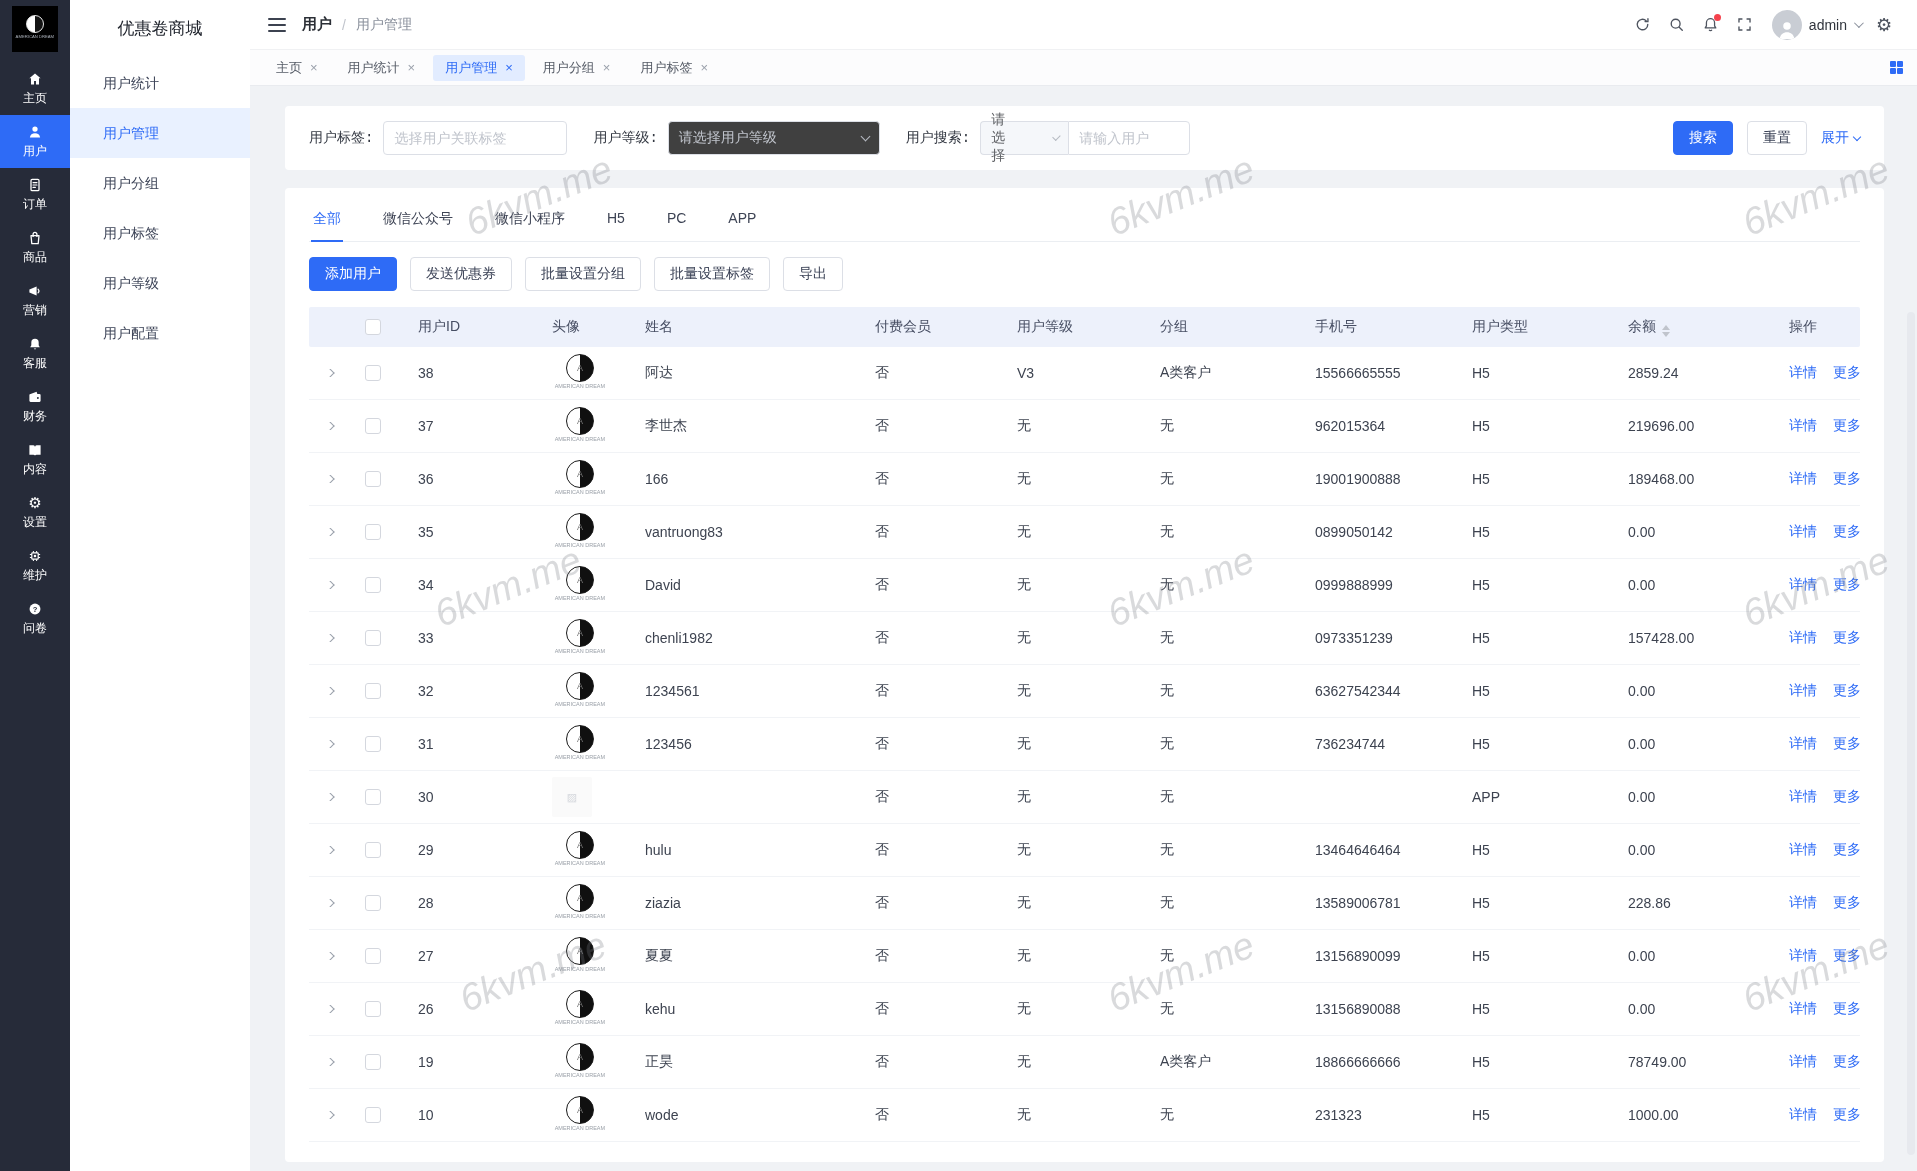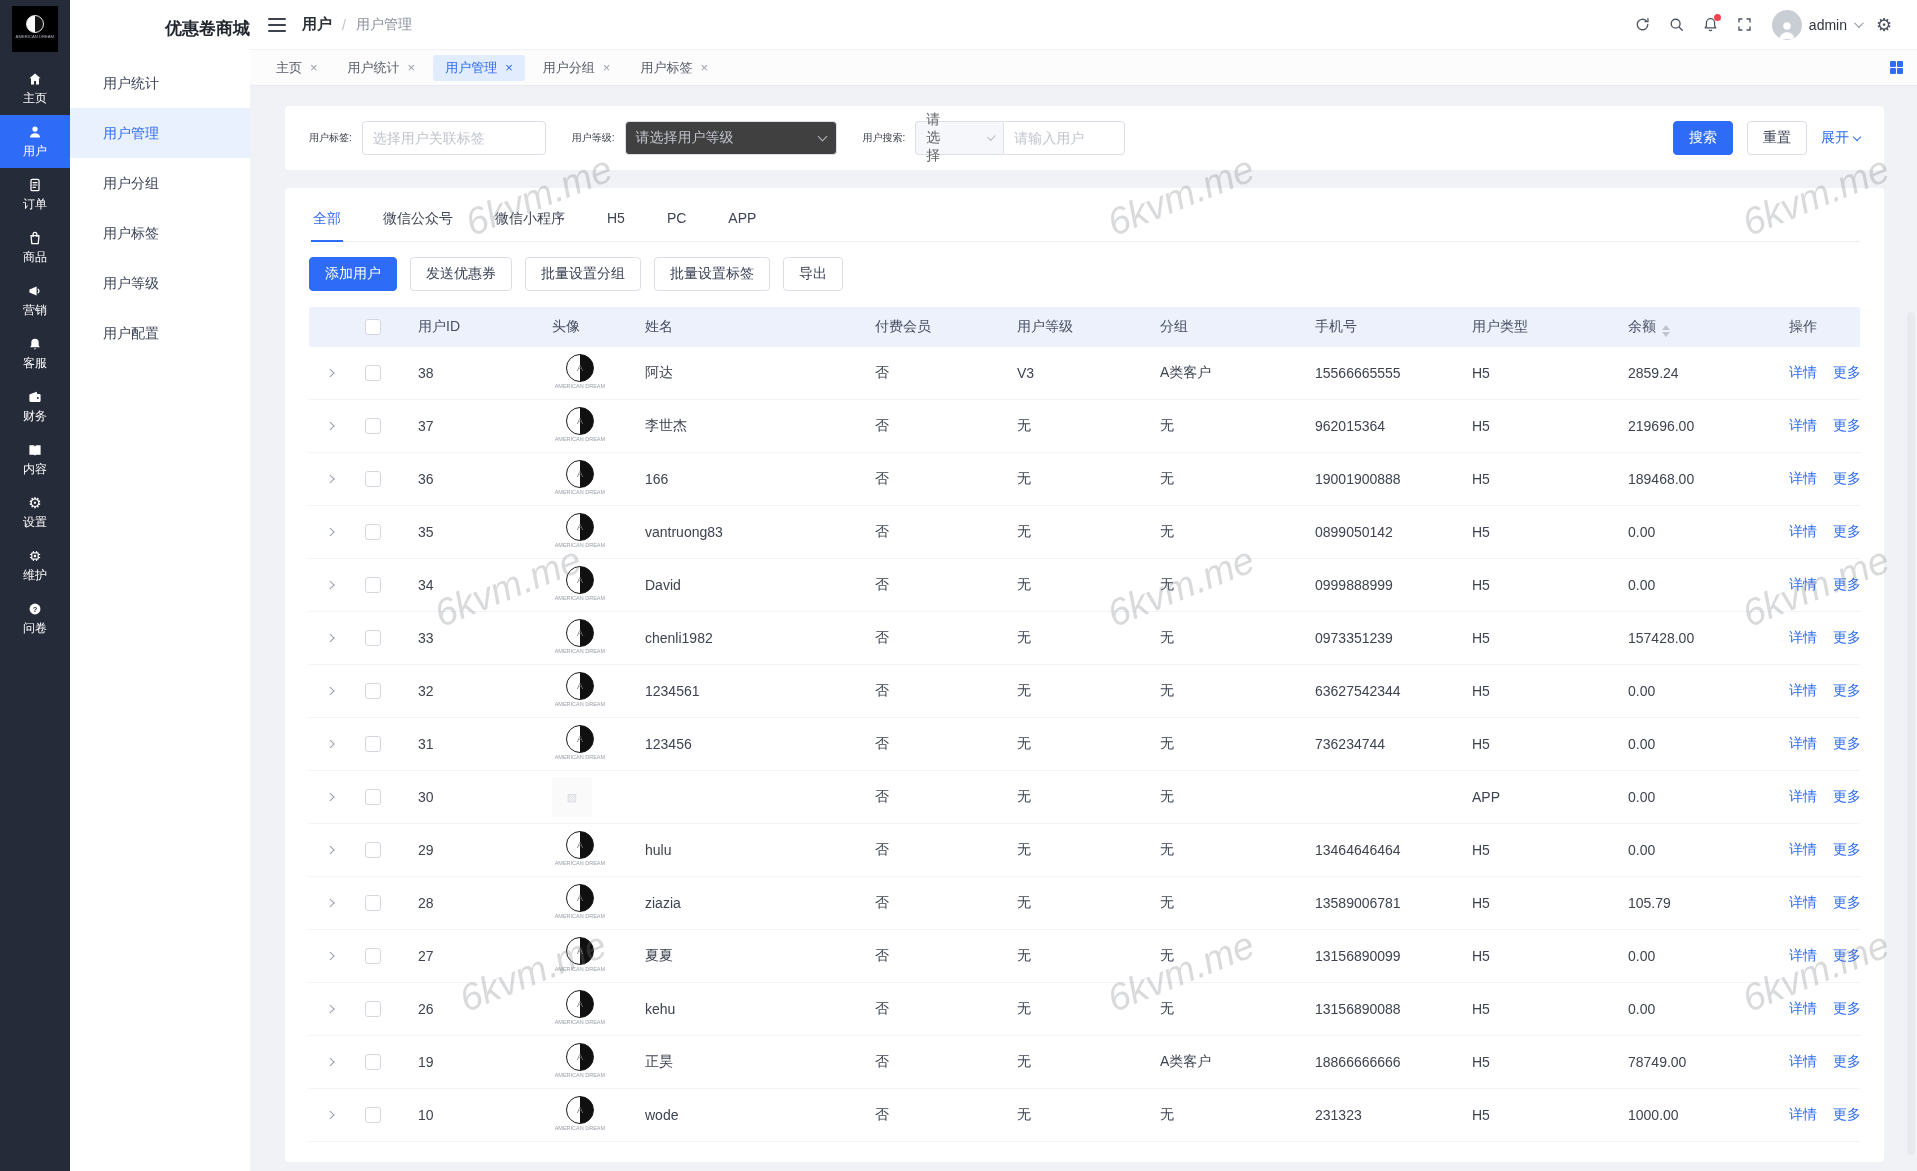--- a/index.html
+++ b/index.html
@@ -14,21 +14,21 @@
   .logo-text { font-size:10px; transform:scale(0.42); color:#aab0ba; line-height:1.15; text-align:center; white-space:nowrap; margin-top:-2px; }
   .rail-item { height:53px; display:flex; flex-direction:column; align-items:center; justify-content:center; gap:3px; cursor:pointer; color:#ffffff; }
   .rail-item.active { background:#2e6bf6; }
   .ricon { width:17px; height:17px; display:flex; align-items:center; justify-content:center; color:#fff; }
   .ricon svg { width:16px; height:16px; display:block; }
   .ricon .uni { font-size:15px; line-height:1; }
   .rlabel { font-size:12px; }
 
   
   .sidebar { width:180px; background:#fff; flex-shrink:0; }
-  .sidebar-title { height:58px; line-height:58px; text-align:right; font-size:17px; font-weight:bold; color:#21252e; }
+  .sidebar-title { height:58px; line-height:58px; text-align:center; font-size:17px; font-weight:normal; color:#21252e; }
   .sidebar-item { height:50px; line-height:50px; padding-left:33px; font-size:14px; color:#3b4256; cursor:pointer; }
   .sidebar-item.active { background:#e9f1ff; color:#2e6bf6; }
 
   
   .main { flex:1; min-width:0; display:flex; flex-direction:column; }
 
   .topbar { height:50px; background:#fff; display:flex; align-items:center; padding:0 16px 0 18px; border-bottom:1px solid #f0f1f3; }
   .hamburger { width:18px; height:14px; display:flex; flex-direction:column; justify-content:space-between; cursor:pointer; margin-right:16px; }
   .hamburger i { display:block; height:2px; background:#3c4250; border-radius:1px; }
   .crumb-root { font-size:15px; font-weight:bold; color:#2b2f36; margin-right:10px; }
@@ -52,21 +52,21 @@
   .tab .close { font-size:13px; color:#9aa0ab; line-height:1; }
   .tab.active .close { color:#2e6bf6; }
   .grid-icon { width:13px; height:13px; display:grid; grid-template-columns:6px 6px; grid-template-rows:6px 6px; gap:1px; cursor:pointer; }
   .grid-icon i { background:#2e6bf6; border-radius:1px; }
 
   
   .content { flex:1; padding:20px 33px 0 35px; position:relative; overflow:hidden; }
   .card { background:#fff; border-radius:4px; }
 
   .filter-card { height:64px; display:flex; align-items:center; padding:0 24px; margin-bottom:18px; }
-  .f-label { font-size:10px; color:#333842; margin-right:10px; white-space:nowrap; }
+  .f-label { font-size:14px; color:#333842; margin-right:10px; white-space:nowrap;font-family:Liberation Mono, monospace; }
   .f-input { height:34px; border:1px solid #dcdfe6; border-radius:4px; font-size:14px; padding:0 10px; color:#333; font-family:"Liberation Sans",sans-serif; background:#fff; }
   .f-input::placeholder { color:#c0c4cc; }
   .f-select { height:34px; border:1px solid #dcdfe6; border-radius:4px; display:flex; align-items:center; justify-content:space-between; padding:0 10px; font-size:14px; color:#c0c4cc; background:#404040; cursor:pointer; }
   .f-select .sel-chev { width:7px; height:7px; border-right:1.3px solid #b6bac2; border-bottom:1.3px solid #b6bac2; transform:rotate(45deg); margin-top:-3px; }
   .w-tag { width:184px; margin-right:26px; }
   .w-level { width:212px; margin-right:26px; }
   .w-mini { width:88px; background:#f5f7fa; border-right:none; border-radius:4px 0 0 4px; color:#606266;gap:38px; }
   .w-kw { width:122px; border-radius:0 4px 4px 0; }
   .f-right { margin-left:auto; display:flex; align-items:center; gap:14px; }
   .btn { height:34px; border-radius:4px; font-size:14px; padding:4px 15px; display:inline-flex; align-items:center; justify-content:center; cursor:pointer; border:1px solid #dcdfe6; background:#fff; color:#3b4256; font-family:"Liberation Sans",sans-serif; }
@@ -696,21 +696,21 @@
                   </div>
                   <div class="avatar-caption">AMERICAN DREAM</div>
                 </div>
               </div>
               <div class="cell">ziazia</div>
               <div class="cell">否</div>
               <div class="cell">无</div>
               <div class="cell">无</div>
               <div class="cell">13589006781</div>
               <div class="cell">H5</div>
-              <div class="cell">105.79</div>
+              <div class="cell">228.86</div>
               <div class="cell c-action">
                 <span class="tlink">详情</span>
                 <span class="vdiv"></span>
                 <span class="tlink">
                   <span>更多</span>
                 </span>
               </div>
             </div>
             <div class="tgrid trow">
               <div class="cell c-center">

